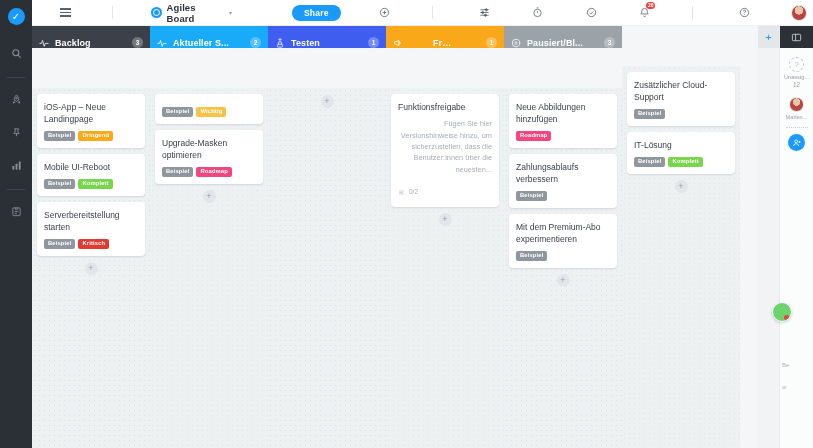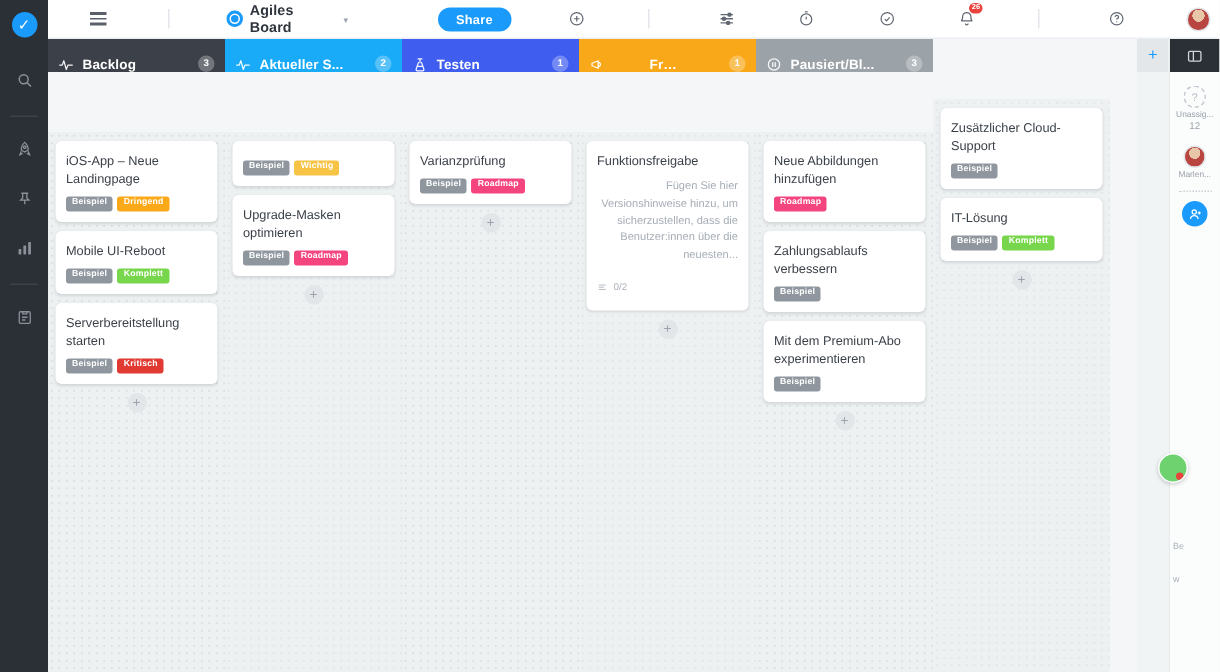--- a/index.html
+++ b/index.html
@@ -344,27 +344,20 @@
               <span class="col-ico">
                 <svg width="10" height="10" viewBox="0 0 24 24" fill="none" stroke="#fff" stroke-width="2" stroke-linecap="round" stroke-linejoin="round">
                   <path d="M12 3v6M9 3h6M9.5 9 6 19a2 2 0 0 0 2 3h8a2 2 0 0 0 2-3l-3.5-10"></path>
                   <path d="M8 15h8"></path>
                 </svg>
               </span>
               <span class="col-title">Testen</span>
               <span class="col-count">1</span>
             </div>
             <div class="col-body">
-              <div class="card">
-                <div class="card-title">Varianzprüfung</div>
-                <div class="tags">
-                  <span class="tag" style="background:#8f969e">Beispiel</span>
-                  <span class="tag" style="background:#f4457f">Roadmap</span>
-                </div>
-              </div>
               <div class="add-card">+</div>
             </div>
           </div>
           <div class="column">
             <div class="col-head" style="background: rgb(249, 168, 26); gap: 30px;">
               <span class="col-ico">
                 <svg width="10" height="10" viewBox="0 0 24 24" fill="none" stroke="#fff" stroke-width="2" stroke-linecap="round" stroke-linejoin="round">
                   <path d="M4 10v4l10 4V6L4 10z"></path>
                   <path d="M14 8.5a3.5 3.5 0 0 1 0 7"></path>
                 </svg>

